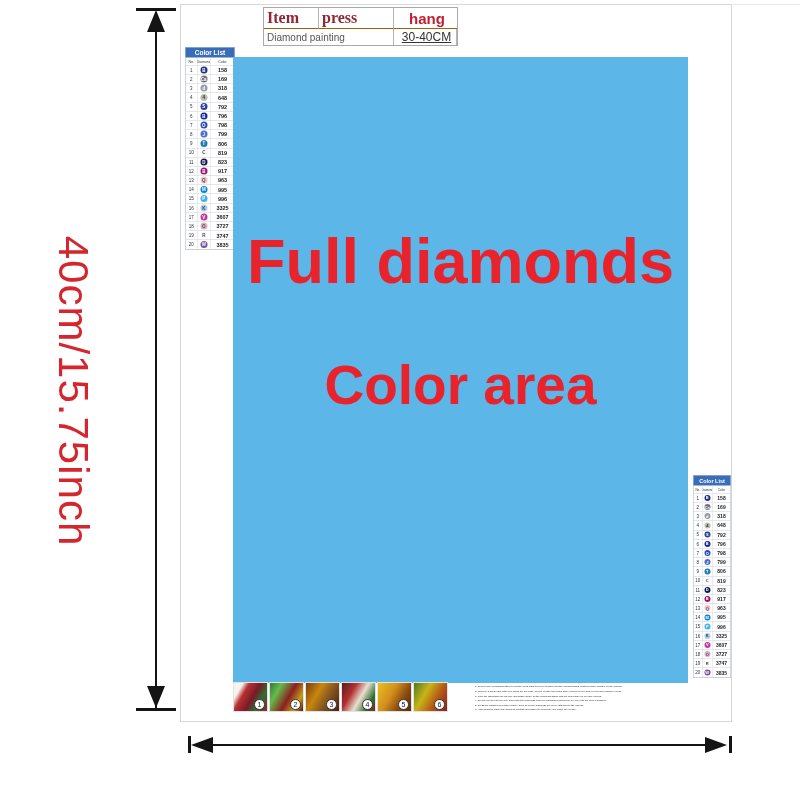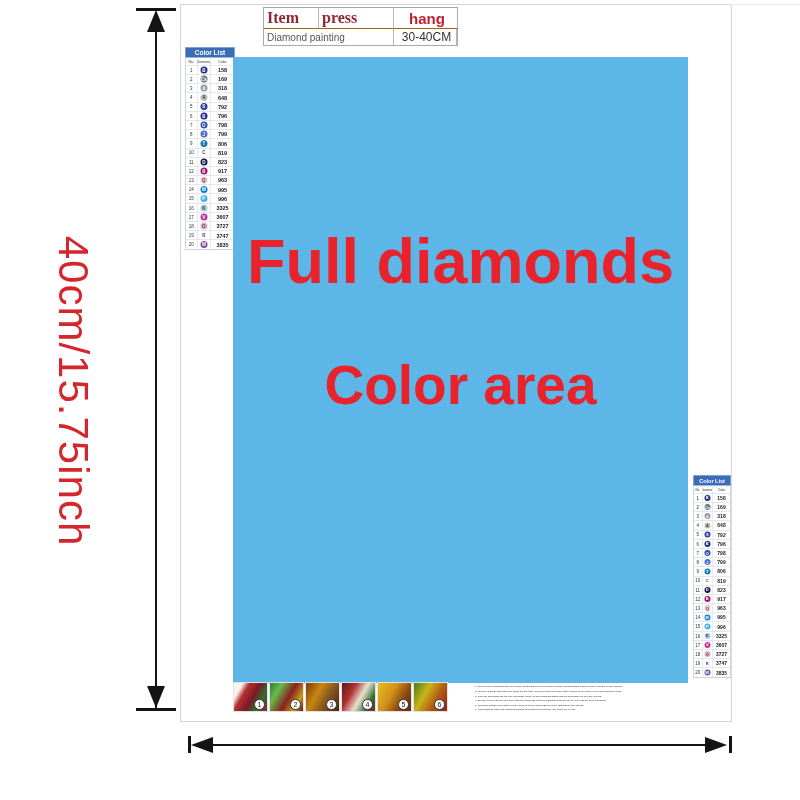--- a/index.html
+++ b/index.html
@@ -34,21 +34,21 @@
   .spec-table { position:absolute; left:82px; top:2px; display:grid;
     grid-template-columns:55px 75px 63px; border:1px solid #a9a9a9; background:#fff; }
   .spec-cell { border-right:1px solid #b5b5b5; border-bottom:1px solid #a16207;
     display:flex; align-items:center; padding-left:3px; }
   .spec-cell:nth-child(3n) { border-right:none; }
   .spec-head { height:21px; font-family:"Liberation Serif", serif; font-weight:bold;
     font-size:16px; color:#8e2736; }
   .spec-head.size { font-family:"Liberation Sans", sans-serif; font-size:15px; color:#c21f2c; justify-content:center; }
   .spec-row { height:16px; border-bottom:none; }
   .spec-product { grid-column:1 / 3; font-size:10px; color:#555; }
-  .spec-size-val { font-size:12px; color:#333; justify-content:center; border-bottom:none; }
+  .spec-size-val { font-size:12px; color:#333; justify-content:center; border-bottom:none;text-decoration:underline; }
 
   
   .blue-area { position:absolute; left:52px; top:52px; width:455px; height:626px; background:#5cb6e7;padding-left:16px; }
   .paste-line { position:absolute; left:0; width:455px; text-align:center; color:#e8232b; font-weight:600; }
   .paste-line1 { top:168px; font-size:63px; }
   .paste-line2 { top:296px; font-size:55px; }
 
   
   .color-list { position:absolute; overflow:visible; }
   .color-list.left  { left:4px;  top:42px;  width:50px; height:202px; }

